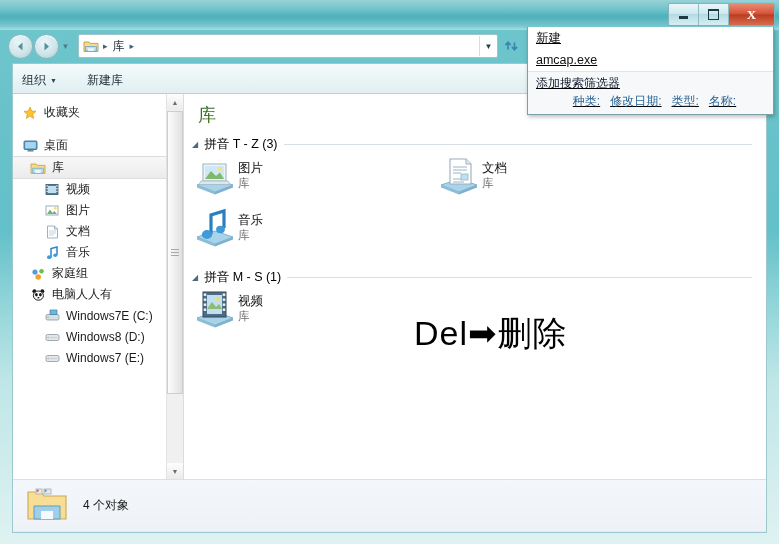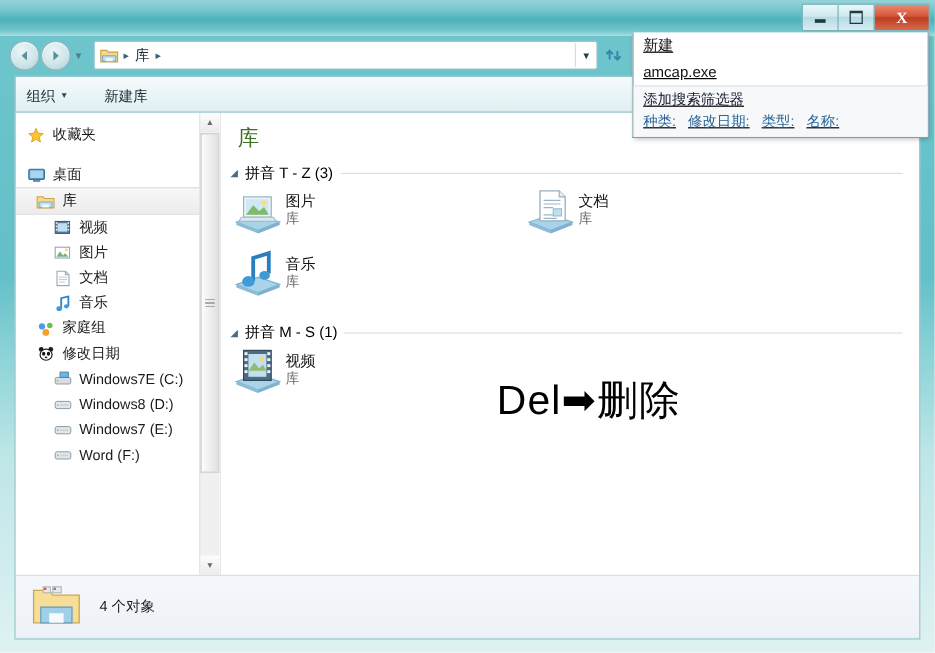--- a/index.html
+++ b/index.html
@@ -172,21 +172,21 @@
   }
   #filter-section {
     background: #f6f8fa;
     border-top: 1px solid #dfe6ea;
     padding: 2px 0 4px 0;
   }
   #filter-title {
     font-size: 12px; color: #0f172a; padding-left: 8px; line-height: 18px;
   }
   #filter-links {
-    display: flex; gap: 10px; padding-left: 8px; line-height: 18px;
+    display: flex; gap: 10px; padding-left: 8px; line-height: 18px; justify-content: center;
   }
   .filter-link {
     font-size: 12px; color: #2a6496; cursor: pointer;
   }
 
   
   #toolbar {
     position: absolute; left: 13px; top: 64px;
     width: 753px; height: 30px;
     background: linear-gradient(180deg,#f6fbfc 0%, #eaf4f6 50%, #e1eff2 100%);
@@ -530,21 +530,21 @@
         <span class="ico">
           <svg width="15" height="14" viewBox="0 0 15 14">
               <circle cx="3.4" cy="3.2" r="2" fill="#1a1a1a"></circle>
               <circle cx="11.3" cy="3.2" r="2" fill="#1a1a1a"></circle>
               <ellipse cx="7.4" cy="7.6" rx="5" ry="4.6" fill="#ffffff" stroke="#1a1a1a" stroke-width="1"></ellipse>
               <ellipse cx="5.4" cy="6.8" rx="1.4" ry="1.7" fill="#1a1a1a"></ellipse>
               <ellipse cx="9.4" cy="6.8" rx="1.4" ry="1.7" fill="#1a1a1a"></ellipse>
               <ellipse cx="7.4" cy="9.8" rx="1.1" ry=".8" fill="#1a1a1a"></ellipse>
             </svg>
         </span>
-        <span>修改日期</span>
+        <span>电脑人人有</span>
       </div>
 
 
       <div class="side-row lvl2">
         <span class="ico">
           <svg width="15" height="13" viewBox="0 0 15 13">
               <rect x="1" y="5.5" width="13" height="5.5" rx="1.4" fill="#d8dee2" stroke="#8b989f" stroke-width=".8"></rect>
               <path d="M5 1 L12 1 L12 5.5 L5 5.5 Z" fill="#6fb5e0" stroke="#3d7fa8" stroke-width=".7"></path>
               <circle cx="3" cy="8.3" r=".7" fill="#78ce4f"></circle>
             </svg>
@@ -567,30 +567,20 @@
         <span class="ico">
           <svg width="15" height="13" viewBox="0 0 15 13">
               <rect x="1" y="4.5" width="13" height="6" rx="1.6" fill="#e2e7ea" stroke="#8b989f" stroke-width=".8"></rect>
               <circle cx="3.2" cy="7.5" r=".7" fill="#9aa7ae"></circle>
               <rect x="5" y="6.8" width="7" height="1.4" fill="#ccd4d9"></rect>
             </svg>
         </span>
         <span>Windows7 (E:)</span>
       </div>
 
-      <div class="side-row lvl2">
-        <span class="ico">
-          <svg width="15" height="13" viewBox="0 0 15 13">
-              <rect x="1" y="4.5" width="13" height="6" rx="1.6" fill="#e2e7ea" stroke="#8b989f" stroke-width=".8"></rect>
-              <circle cx="3.2" cy="7.5" r=".7" fill="#9aa7ae"></circle>
-              <rect x="5" y="6.8" width="7" height="1.4" fill="#ccd4d9"></rect>
-            </svg>
-        </span>
-        <span>Word (F:)</span>
-      </div>
 
 
       <div id="side-scroll">
         <div class="sb-arrow">▲</div>
         <div id="sb-thumb">
             <div id="sb-grip"></div>
           </div>
         <div class="sb-arrow" id="sb-arrow-bot">▼</div>
       </div>
     </div>

